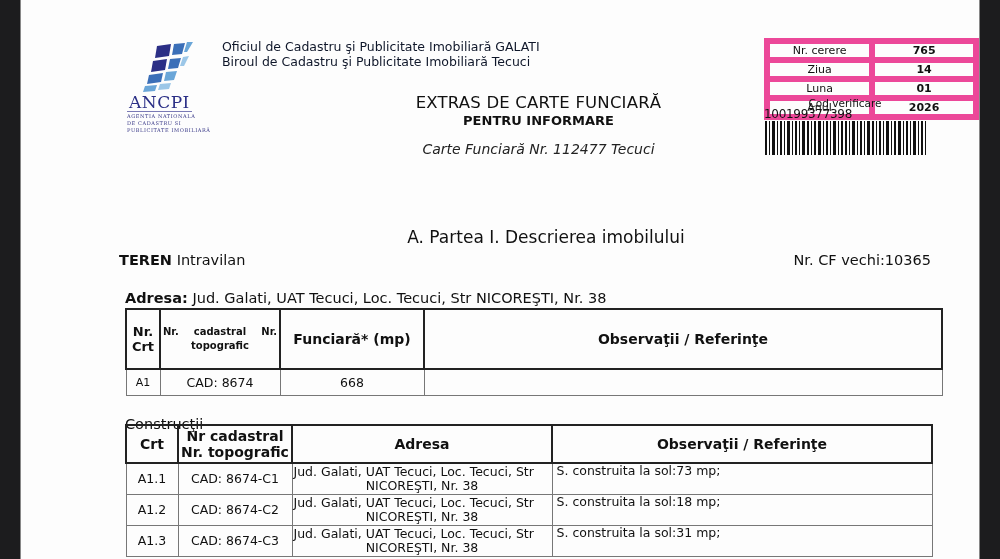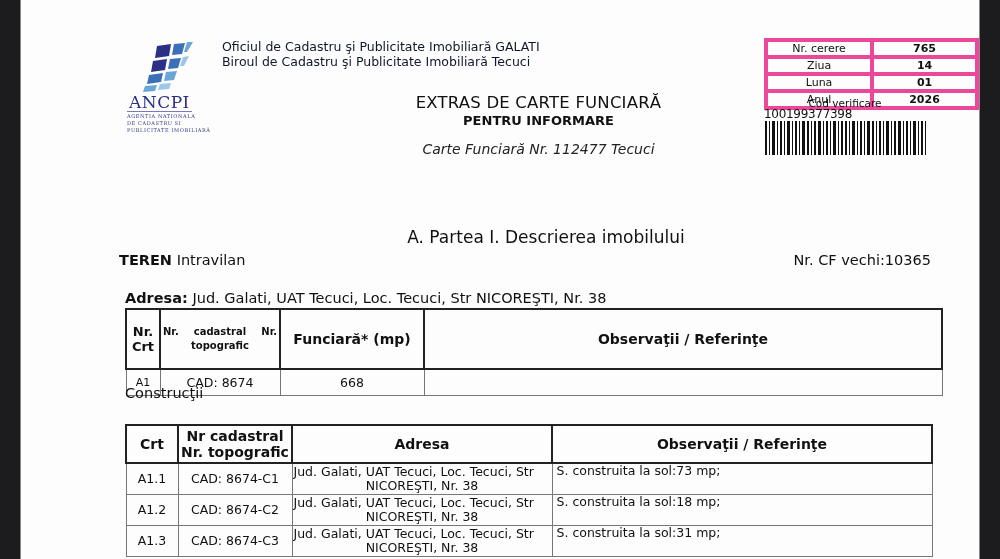--- a/index.html
+++ b/index.html
@@ -34,21 +34,21 @@
     .office { left: 201px; top: 39px; font-size: 12.5px; line-height: 15px; color: #0f172a; }
 
     .title-main { left: 0; width: 1035px; top: 93px; text-align: center; font-size: 16.5px; font-weight: normal; color: #111; letter-spacing: 0.2px; }
     .title-sub { left: 0; width: 1035px; top: 113px; text-align: center; font-size: 13px; font-weight: bold; color: #111; }
     .cf-number { left: 0; width: 1035px; top: 141px; text-align: center; font-size: 14px; font-style: italic; color: #222; }
 
     
     .req-table {
       left: 743px; top: 38px; border-collapse: collapse; font-size: 11px; line-height: 13px;
     }
-    .req-table td { border: 4px solid #ec4899; padding: 0 20px; height: 13px; }
+    .req-table td { border: 6px solid #ec4899; padding: 0 20px; height: 13px; }
     .req-table td.k { width: 72px; text-align: center; }
     .req-table td.v { width: 72px; text-align: center; font-weight: bold; }
 
     .cod-label { left: 743px; top: 98px; width: 162px; text-align: center; font-size: 10.5px; line-height: 11px; }
     .cod-value { left: 743px; top: 108px; width: 162px; font-size: 12px; line-height: 12px; letter-spacing: -0.3px; }
     .barcode { left: 744px; top: 121px; width: 161px; height: 34px; }
 
     .section-title { left: 0; width: 1050px; top: 227px; text-align: center; font-size: 17px; color: #111; }
     .teren { left: 98px; top: 252px; font-size: 14.5px; }
     .teren b { font-weight: bold; }
@@ -62,21 +62,21 @@
     
     .t1 { left: 104px; top: 308px; width: 818px; }
     .t1 th { border: 2px solid #222; font-weight: bold; height: 34px; }
     .t1 td { border: 1px solid #777; height: 25px; font-size: 12.5px; }
     .t1 th.c1 { width: 32px; font-size: 13px; line-height: 15px; }
     .t1 th.c2 { width: 114px; font-size: 10px; line-height: 14px; text-align: justify; text-align-last: justify; padding: 12px 2px; }
     .t1 th.c3 { width: 142px; font-size: 14px; }
     .t1 th.c4 { font-size: 14px; }
     .t1 td.c1 { font-size: 11px; }
 
-    .constr-label { left: 104px; top: 385px; font-size: 14.5px; }
+    .constr-label { left: 104px; top: 416px; font-size: 14.5px; }
 
     
     .t2 { left: 104px; top: 424px; width: 808px; }
     .t2 th { border: 2px solid #222; font-weight: bold; height: 36px; font-size: 14px; line-height: 16px; }
     .t2 td { border: 1px solid #777; height: 30px; font-size: 12.5px; line-height: 14px; }
     .t2 .c1 { width: 50px; }
     .t2 .c2 { width: 112px; }
     .t2 .c3 { width: 258px; }
     .t2 td.addr { text-align: center; }
     .t2 td.addr .l1 { display: block; text-align: left; padding-left: 1px; white-space: nowrap; }

